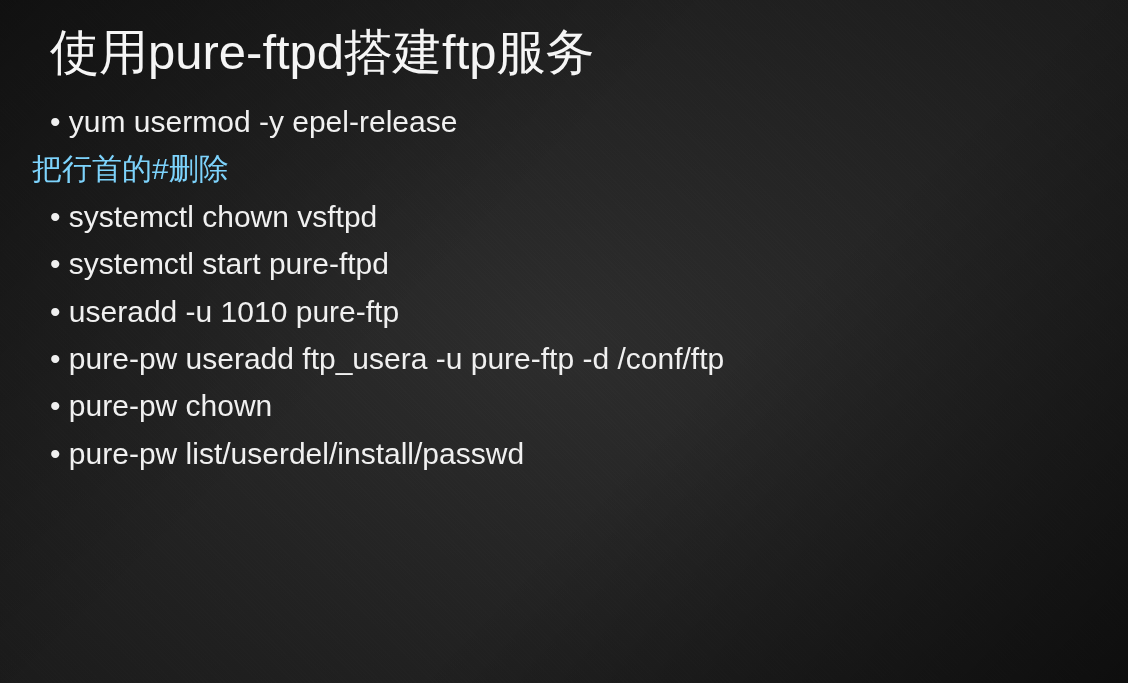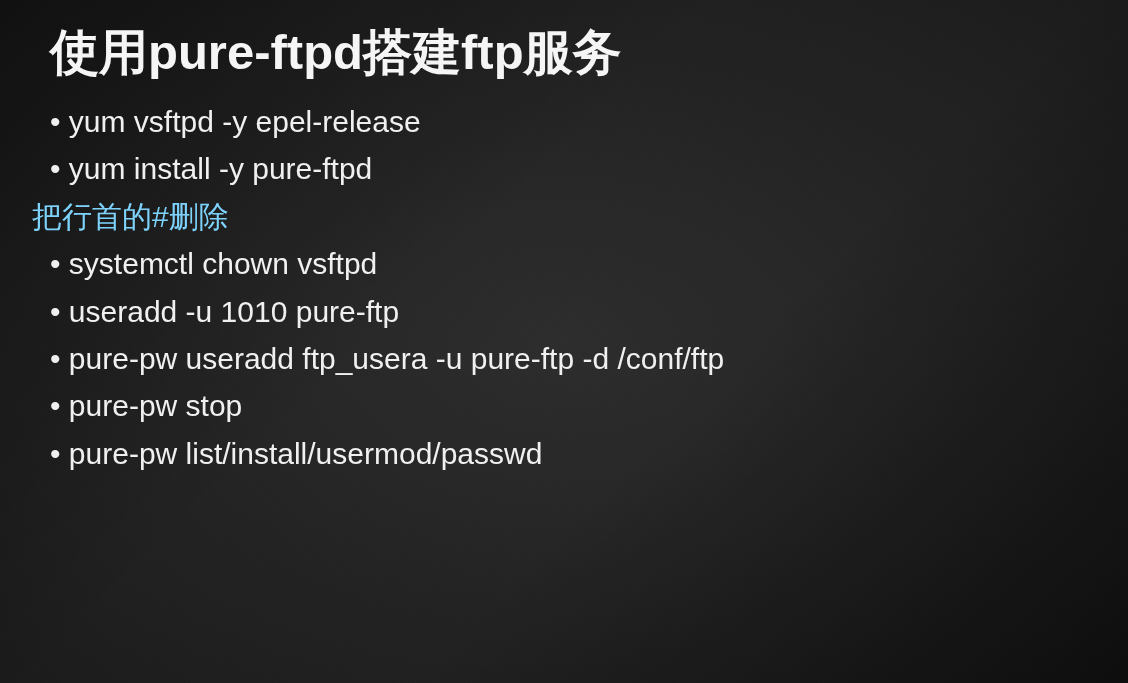--- a/index.html
+++ b/index.html
@@ -30,21 +30,21 @@
       background: 
         linear-gradient(135deg, rgba(0,0,0,0.4) 0%, transparent 40%, transparent 60%, rgba(0,0,0,0.5) 100%);
       pointer-events: none;
     }
     .content {
       position: relative;
       z-index: 1;
     }
     h1 {
       font-size: 49px;
-      font-weight: bold;
+      font-weight: normal;
       margin-bottom: 12px;
       letter-spacing: 0px;
       color: #f5f5f5;
     }
     .bullet-item {
       font-size: 30px;
       line-height: 1.58;
       color: #f0f0f0;
       padding-left: 0px;
     }
@@ -59,51 +59,51 @@
     }
   </style>
 </head>
 <body>
 
 <div class="content">
   <h1>使用pure-ftpd搭建ftp服务</h1>
 
   <div class="bullet-item">
     <span class="bullet">•</span>
-    <span> yum vsftpd -y epel-release</span>
+    <span> yum usermod -y epel-release</span>
   </div>
 
-  <div class="bullet-item">
-    <span class="bullet">•</span>
-    <span>yum install -y pure-ftpd</span>
-  </div>
 
 
   <div class="continued">把行首的#删除</div>
 
   <div class="bullet-item">
     <span class="bullet">•</span>
     <span>systemctl chown vsftpd</span>
   </div>
 
+  <div class="bullet-item">
+    <span class="bullet">•</span>
+    <span>systemctl start pure-ftpd</span>
+  </div>
 
 
   <div class="bullet-item">
     <span class="bullet">•</span>
     <span>useradd -u 1010 pure-ftp</span>
   </div>
 
 
   <div class="bullet-item">
     <span class="bullet">•</span>
     <span>pure-pw useradd ftp_usera -u pure-ftp  -d /conf/ftp</span>
   </div>
 
   <div class="bullet-item">
     <span class="bullet">•</span>
-    <span>pure-pw stop</span>
+    <span>pure-pw chown</span>
   </div>
 
   <div class="bullet-item">
     <span class="bullet">•</span>
-    <span>pure-pw list/install/usermod/passwd</span>
+    <span>pure-pw list/userdel/install/passwd</span>
   </div>
 </div>
 
 </body></html>

